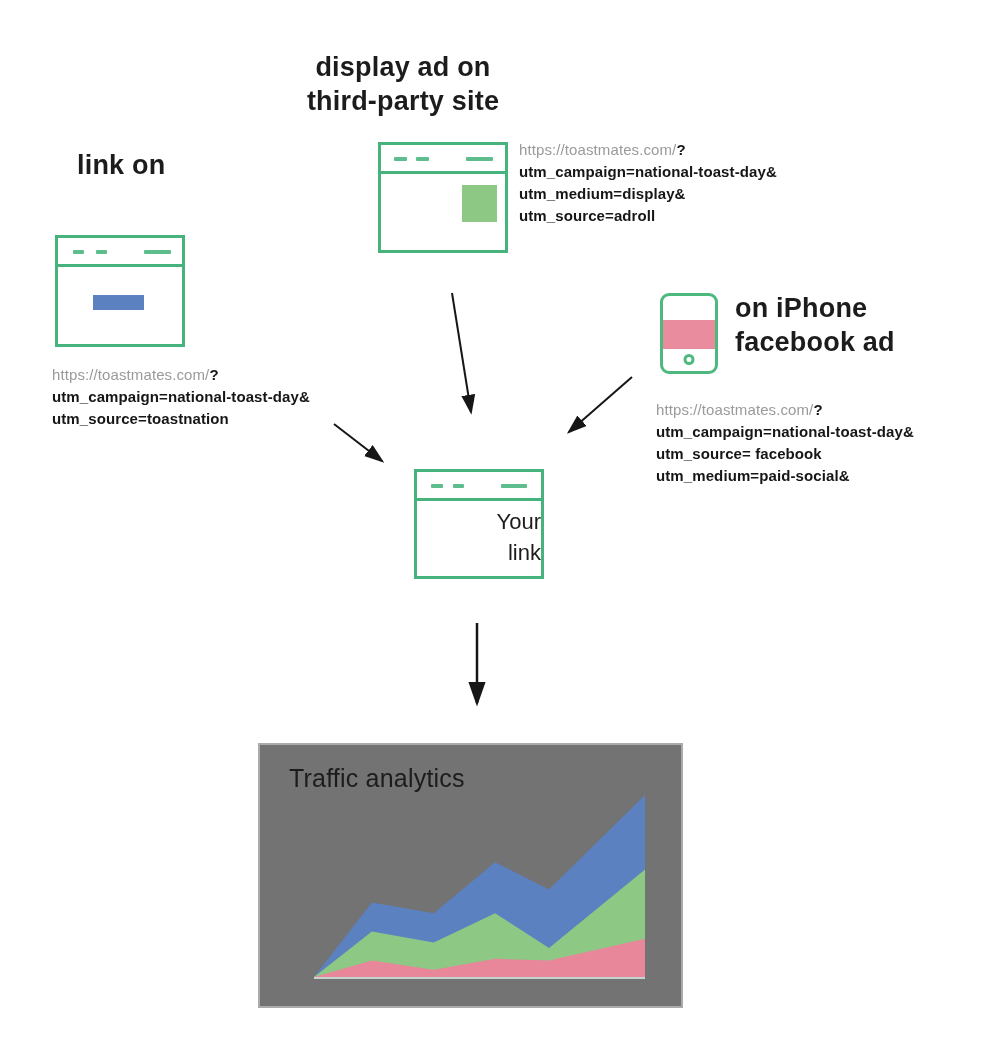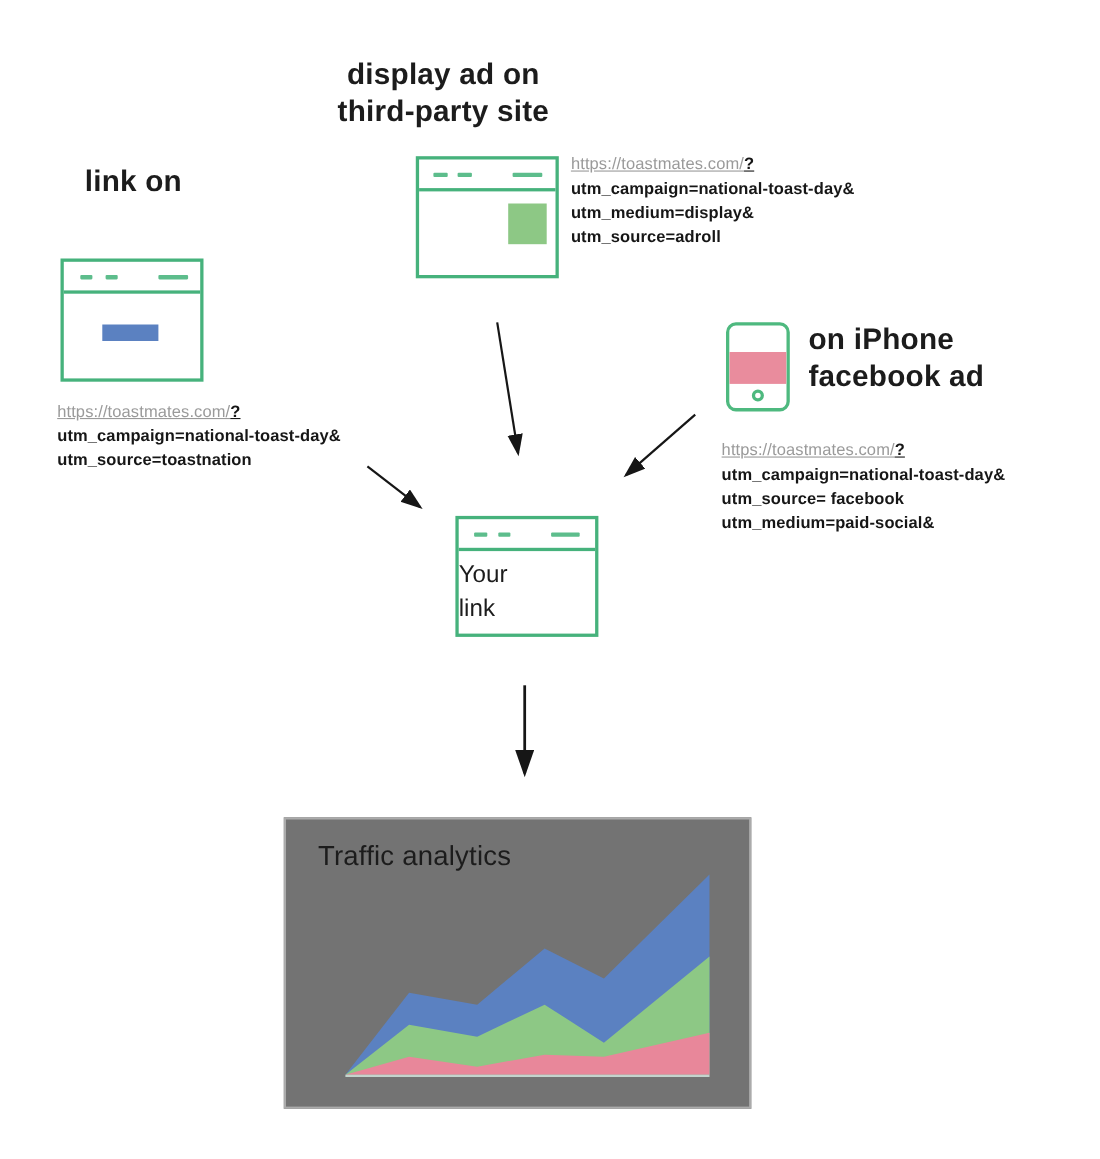--- a/index.html
+++ b/index.html
@@ -30,21 +30,21 @@
   .url-block {
     position: absolute;
     font-size: 15px;
     line-height: 22px;
     font-weight: bold;
     color: #161616;
     letter-spacing: 0.1px;
     white-space: nowrap;
   }
   .url-block .prefix { font-weight: normal; color: #9a9a9a; }
-  .url-block span { display: inline; text-decoration: underline; }
+  .url-block span { display: inline; }
   .url-block div { display: block; }
   #url-display { left: 519px; top: 139px; }
   #url-link    { left: 52px;  top: 364px; }
   #url-fb      { left: 656px; top: 399px; }
 
   
   .browser {
     position: absolute;
     box-sizing: border-box;
     border: 3px solid #46b27c;
@@ -71,21 +71,21 @@
     background: #8dc885;
   }
   #browser-link { left: 55px; top: 235px; width: 130px; height: 112px; }
   #browser-link .lk {
     position: absolute; left: 35px; top: 28px; width: 51px; height: 15px;
     background: #5b81c1;
   }
   #browser-yoursite { left: 414px; top: 469px; width: 130px; height: 110px; }
   #browser-yoursite .site-label {
     position: absolute; left: 0; top: 5px; width: 100%;
-    text-align: left; font-size: 22px; line-height: 31px; color: #1c1c1c;
+    text-align: right; font-size: 22px; line-height: 31px; color: #1c1c1c;
   }
   #browser-yoursite .site-label span { display: block; }
 
   
   #phone {
     position: absolute;
     left: 660px; top: 293px; width: 58px; height: 81px;
     box-sizing: border-box;
     border: 3px solid #4eb97f;
     border-radius: 9px;

